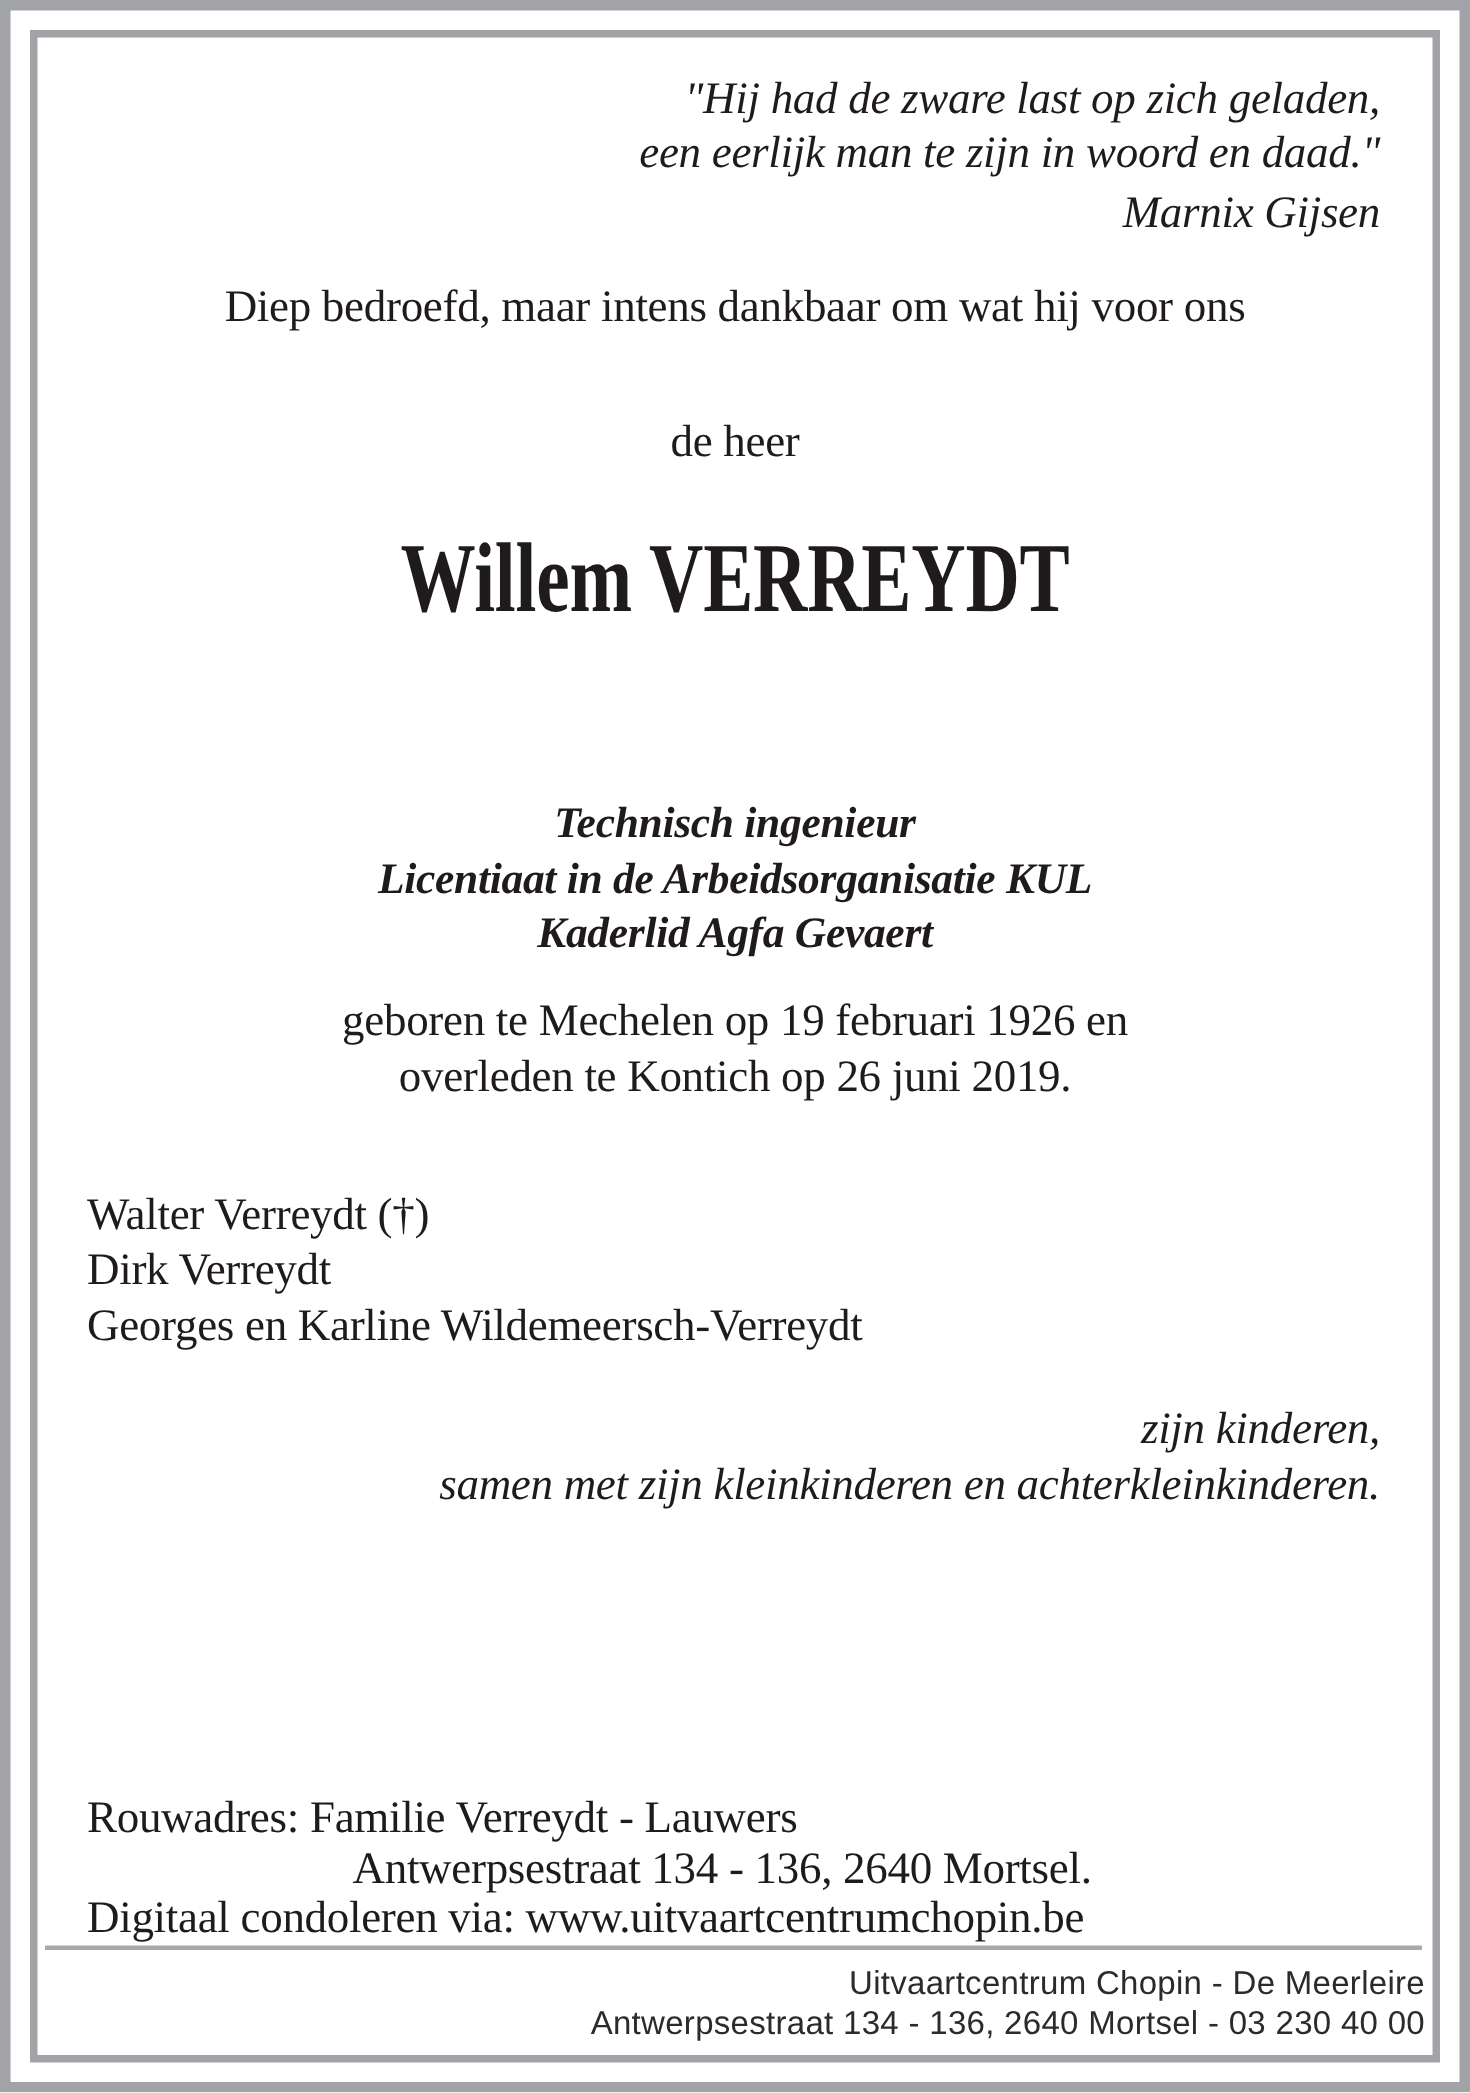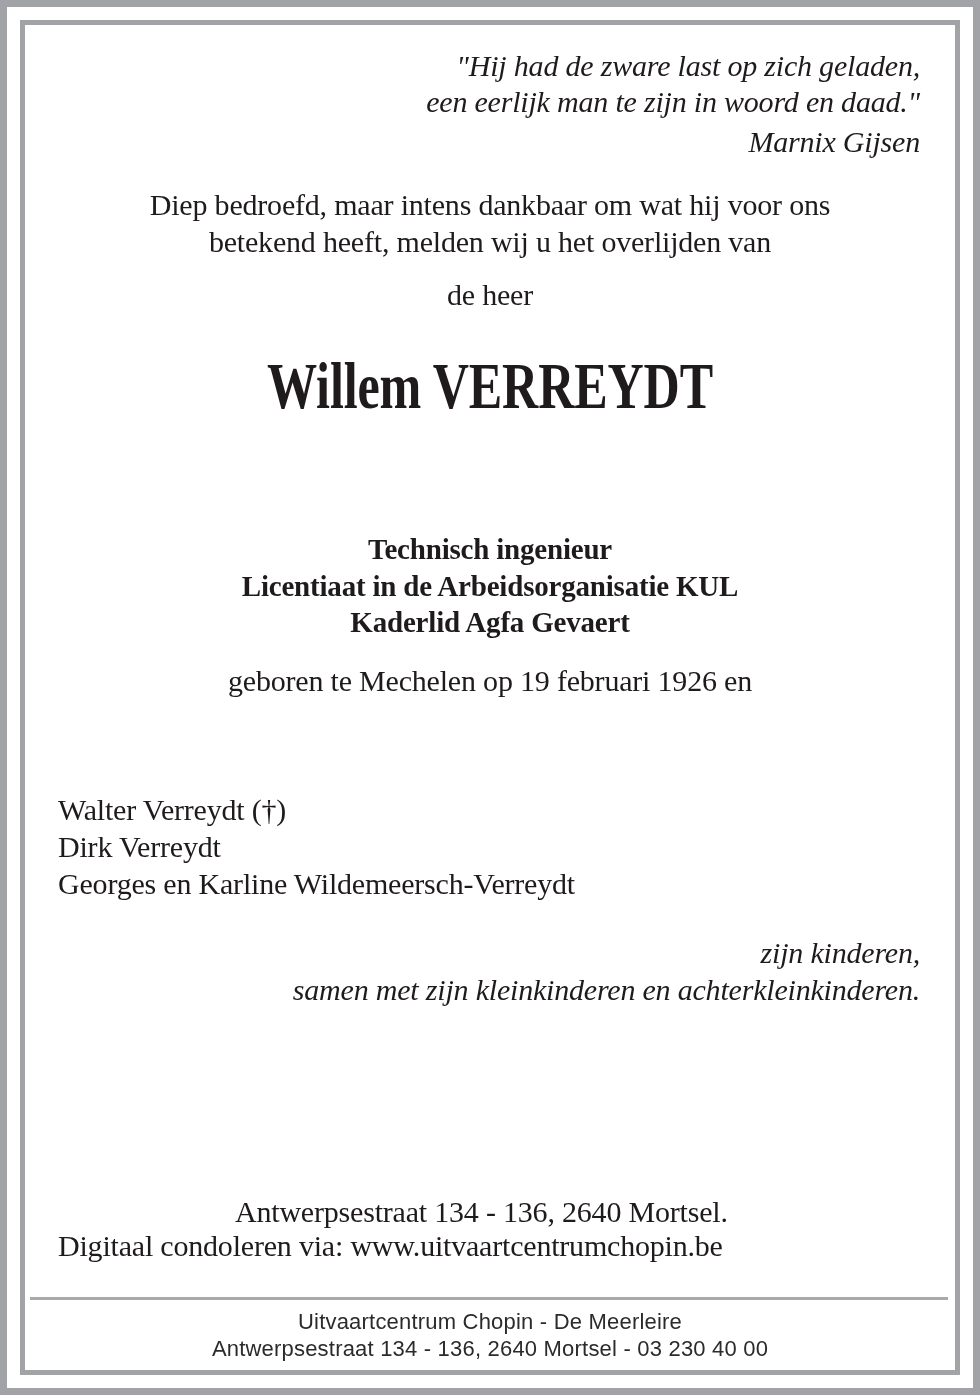--- a/index.html
+++ b/index.html
@@ -56,20 +56,21 @@
     transform: scaleX(0.76);
     transform-origin: 50% 50%;
     white-space: nowrap;
     line-height: 76px;
   }
   .widower { top: 459px; font-size: 28px; font-weight: bold; }
   .titles {
     top: 531px;
     font-size: 29px;
     font-weight: bold;
+    font-style: italic;
     line-height: 36.5px;
   }
   .life-dates { top: 662px; font-size: 30px; line-height: 37px; }
 
   .children {
     top: 791px; left: 58px;
     font-size: 30px;
     line-height: 37px;
     text-align: left;
   }
@@ -96,21 +97,21 @@
   .address .indented { margin-left: 177px; }
 
   .divider {
     position: absolute;
     top: 1297px; left: 30px; right: 32px;
     height: 3px;
     background: var(--divider, #a7a9ac);
   }
   .footer {
     top: 1308px; left: 30px; right: 30px;
-    text-align: center;
+    text-align: right;
     font-family: "Liberation Sans", "DejaVu Sans", sans-serif;
     font-weight: 400;
     letter-spacing: 0.2px;
     font-size: 22px;
     line-height: 27px;
     color: var(--footer_text, #2b2b2d);
   }
 </style>
 </head>
 <body>
@@ -121,54 +122,55 @@
   <div class="inner-frame"></div>
 
   <div class="block quote">
     <div>"Hij had de zware last op zich geladen,</div>
     <div>een eerlijk man te zijn in woord en daad."</div>
     <div class="attribution">Marnix Gijsen</div>
   </div>
 
   <div class="block centered intro">
     <div>Diep bedroefd, maar intens dankbaar om wat hij voor ons</div>
-    <div>betekend heeft, melden wij u het overlijden van</div>
   </div>
 
   <div class="block centered salutation">de heer</div>
 
   <div class="block centered deceased-name">Willem VERREYDT</div>
 
 
   <div class="block centered titles">
     <div>Technisch ingenieur</div>
     <div>Licentiaat in de Arbeidsorganisatie KUL</div>
     <div>Kaderlid Agfa Gevaert</div>
   </div>
 
   <div class="block centered life-dates">
     <div>geboren te Mechelen op 19 februari 1926 en</div>
+    <div>overleden te Kontich op 26 juni 2019.</div>
   </div>
 
   <div class="block children">
     <div>Walter Verreydt (†)</div>
     <div>Dirk Verreydt</div>
     <div>Georges en Karline Wildemeersch-Verreydt</div>
   </div>
 
   <div class="block children-caption">
     <div>zijn kinderen,</div>
     <div>samen met zijn kleinkinderen en achterkleinkinderen.</div>
   </div>
 
   <div class="block centered service">
   </div>
 
 
   <div class="block address">
+    <div>Rouwadres: Familie Verreydt - Lauwers</div>
     <div class="indented">Antwerpsestraat 134 - 136, 2640 Mortsel.</div>
     <div>Digitaal condoleren via: www.uitvaartcentrumchopin.be</div>
   </div>
 
   <div class="divider"></div>
 
   <div class="block footer">
     <div>Uitvaartcentrum Chopin - De Meerleire</div>
     <div>Antwerpsestraat 134 - 136, 2640 Mortsel - 03 230 40 00</div>
   </div>

